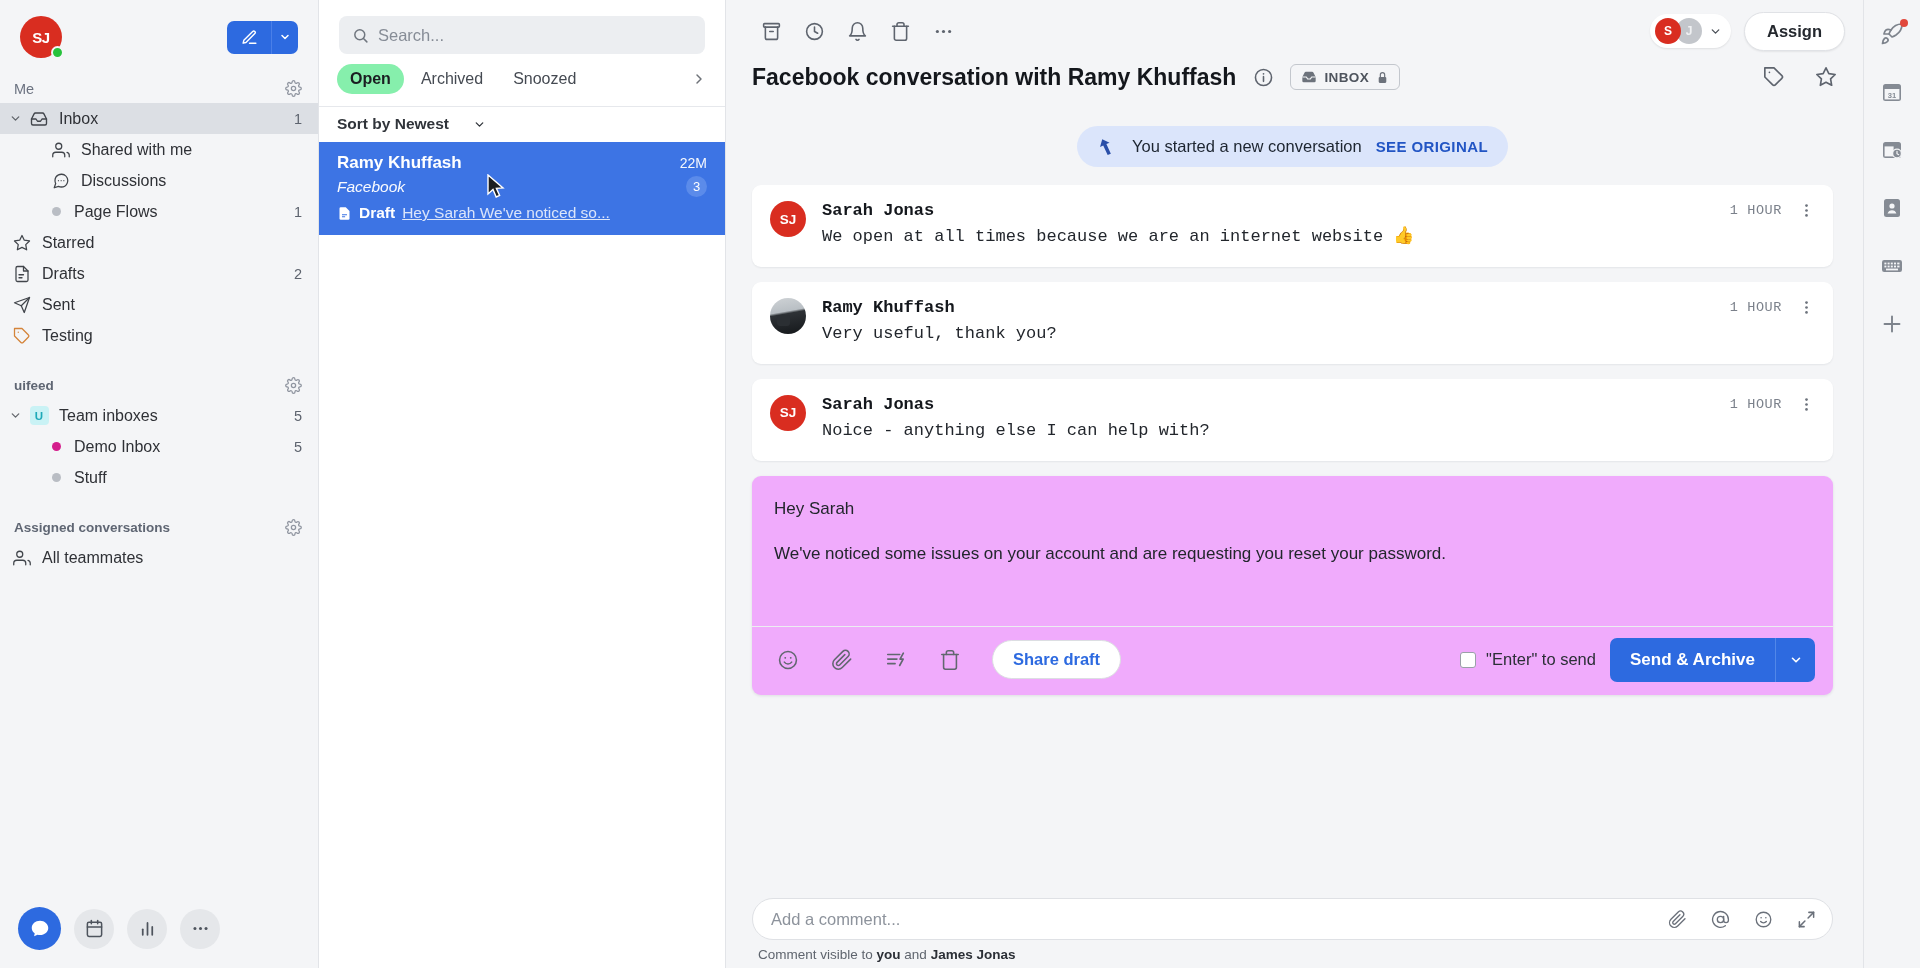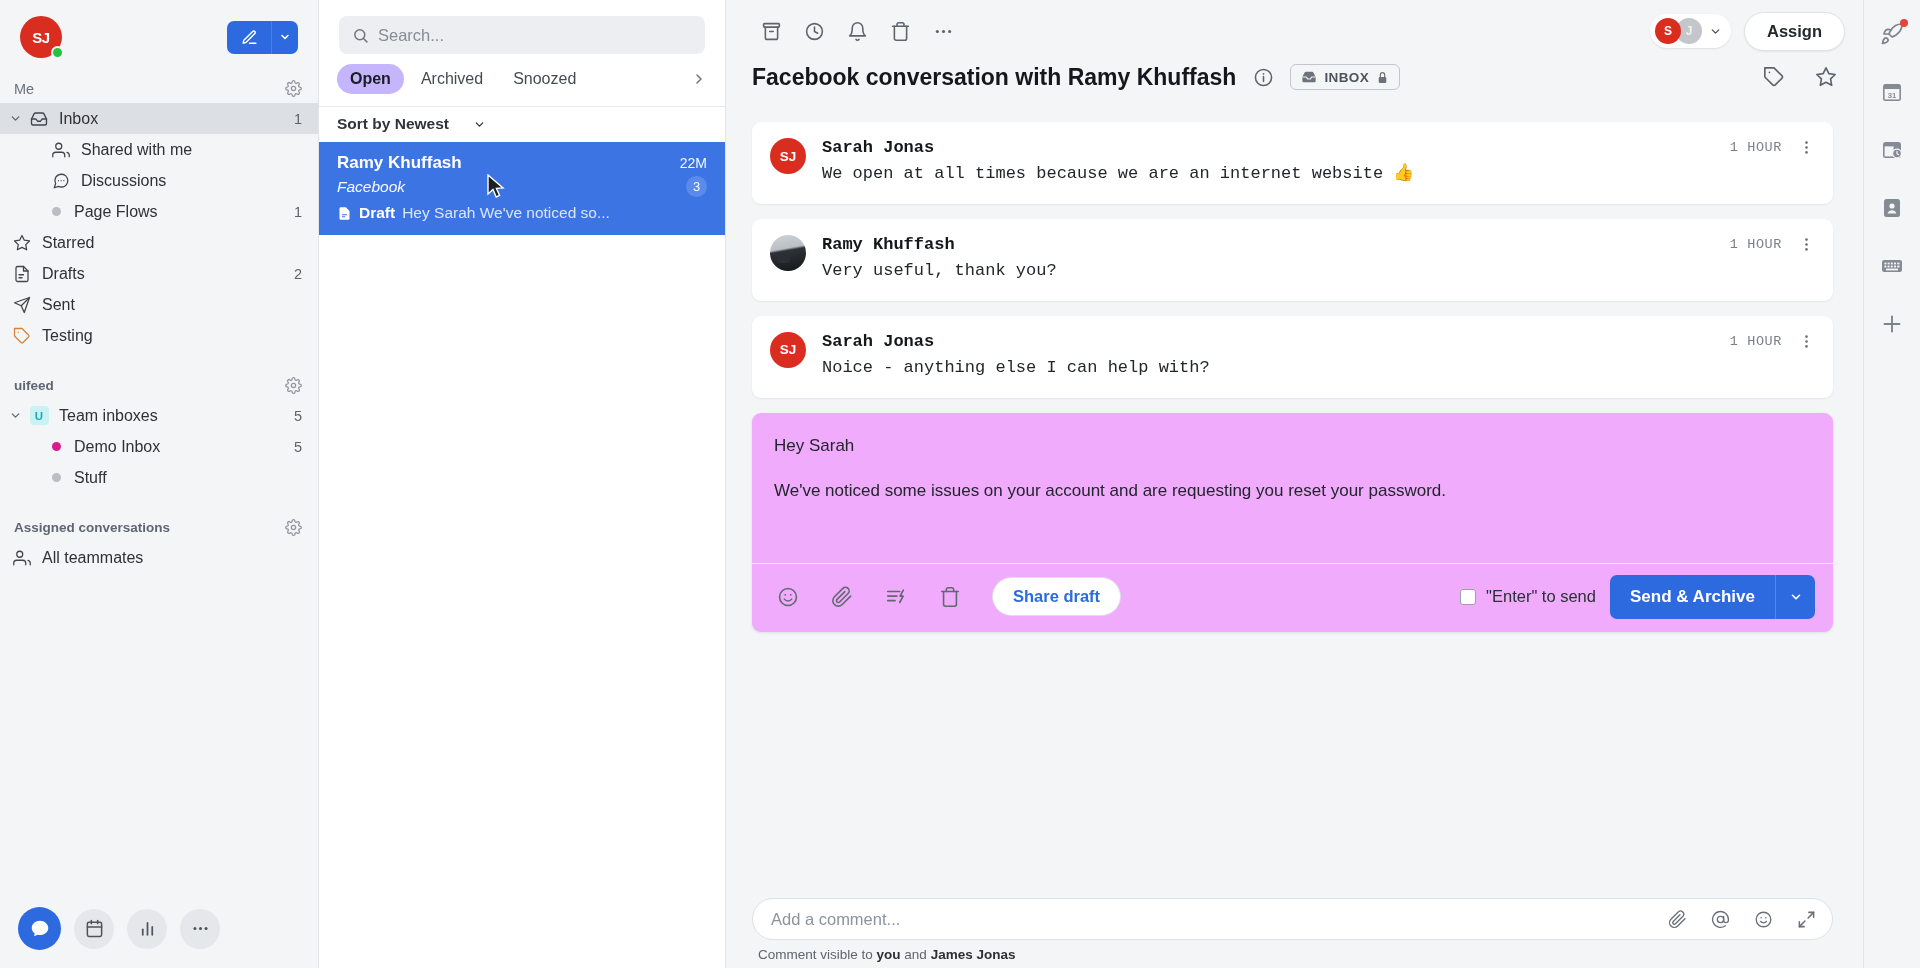--- a/index.html
+++ b/index.html
@@ -112,21 +112,21 @@
     font-size: 16.5px; color: #3b3f46; width: 100%;
     font-family: "Liberation Sans", sans-serif;
   }
   .search-box input::placeholder { color: #868c96; }
 
   .tabs { display: flex; align-items: center; padding: 0 18px 12px 18px; gap: 4px; }
   .tab {
     padding: 6px 13px; border-radius: 16px; font-size: 16px;
     color: #454a52; cursor: pointer; white-space: nowrap;
   }
-  .tab.active { background: #c4b5fd; color: #1a1d21; font-weight: bold; }
+  .tab.active { background: #86efac; color: #1a1d21; font-weight: bold; }
   .tabs-more { margin-left: auto; display: flex; cursor: pointer; opacity: .8;}
 
   .sortbar {
     display: flex; align-items: center; gap: 24px;
     padding: 8px 18px 9px 18px;
     border-top: 1px solid #e6e8ec;
     font-size: 15.5px; font-weight: bold; color: #30343a;
     cursor: pointer;
   }
 
@@ -141,21 +141,21 @@
   .conv-l2 { display: flex; align-items: center; margin-top: 3px; }
   .conv-channel { font-size: 15.5px; font-style: italic; opacity: .97; }
   .conv-badge {
     margin-left: auto; min-width: 21px; height: 21px; border-radius: 11px;
     background: #5b8bea; color: #fff; font-size: 13px;
     display: flex; align-items: center; justify-content: center; padding: 0 6px;
   }
   .conv-l3 { display: flex; align-items: center; gap: 7px; margin-top: 7px; }
   .conv-draft-label { font-size: 15.5px; font-weight: bold; }
   .conv-preview { font-size: 15.5px; color: #dbe5fa; overflow: hidden;
-    white-space: nowrap; text-overflow: ellipsis; max-width: 250px; }
+    white-space: nowrap; text-overflow: ellipsis; max-width: 250px; text-decoration: underline; }
 
   .cursor-arrow { position: absolute; left: 168px; top: 32px; pointer-events: none; }
 
   
   .main { flex: 1; display: flex; flex-direction: column; background: #f4f5f7; min-width: 0; }
   .main-toolbar {
     display: flex; align-items: center; gap: 5px;
     padding: 12px 18px 6px 26px; height: 56px;
   }
   .tb-ico {
@@ -648,20 +648,31 @@
           <svg width="22" height="22" viewBox="0 0 24 24" fill="none" stroke="#5e646e" stroke-width="1.8" stroke-linecap="round" stroke-linejoin="round">
               <polygon points="12 2 15.09 8.26 22 9.27 17 14.14 18.18 21.02 12 17.77 5.82 21.02 7 14.14 2 9.27 8.91 8.26 12 2"></polygon>
             </svg>
         </span>
       </span>
     </div>
 
     <div class="thread-scroll">
       <div class="thread-inner">
 
+        <div class="banner-wrap">
+          <div class="banner">
+            <span>
+              <svg width="21" height="21" viewBox="0 0 24 24" fill="#2a4fa8">
+                  <path d="M8 21V9H4l6-7 6 7h-4v12z" transform="rotate(-25 12 12)"></path>
+                </svg>
+            </span>
+            <span class="banner-text">You started a new conversation</span>
+            <span class="banner-link">SEE ORIGINAL</span>
+          </div>
+        </div>
 
         <div class="msg">
           <div class="msg-av sj">SJ</div>
           <div class="msg-body">
             <div class="msg-head">
               <span class="msg-author">Sarah Jonas</span>
               <span class="msg-time">1 HOUR</span>
               <span class="msg-kebab">
                 <svg width="17" height="17" viewBox="0 0 24 24" fill="#6d737c">
                     <circle cx="12" cy="5" r="1.9"></circle>

